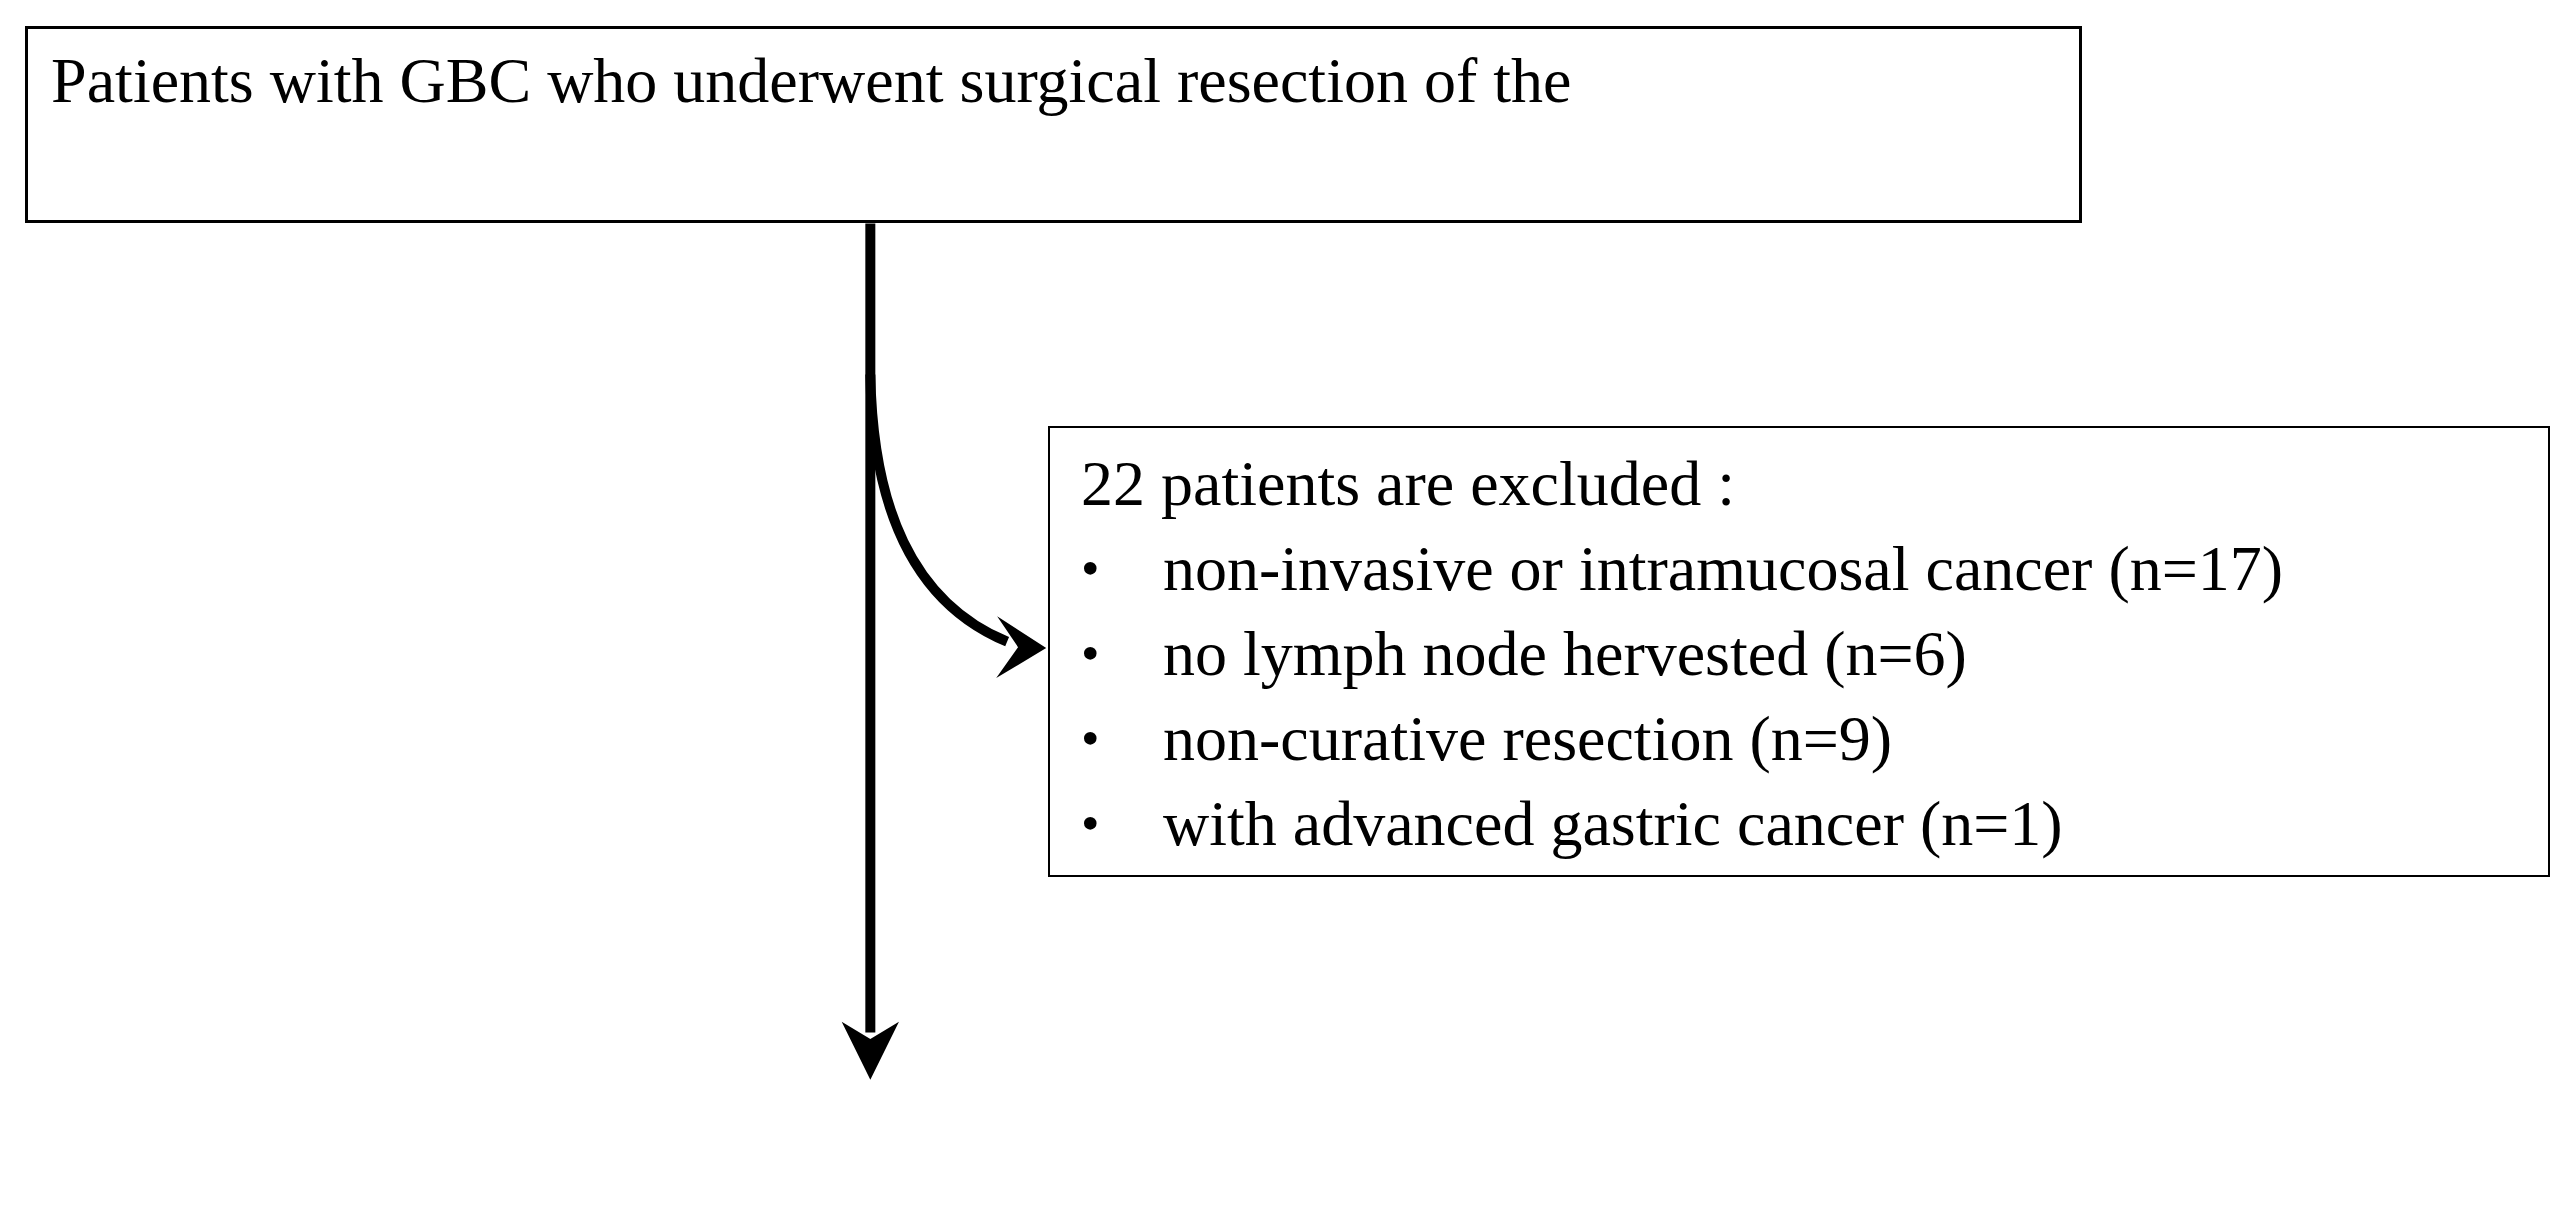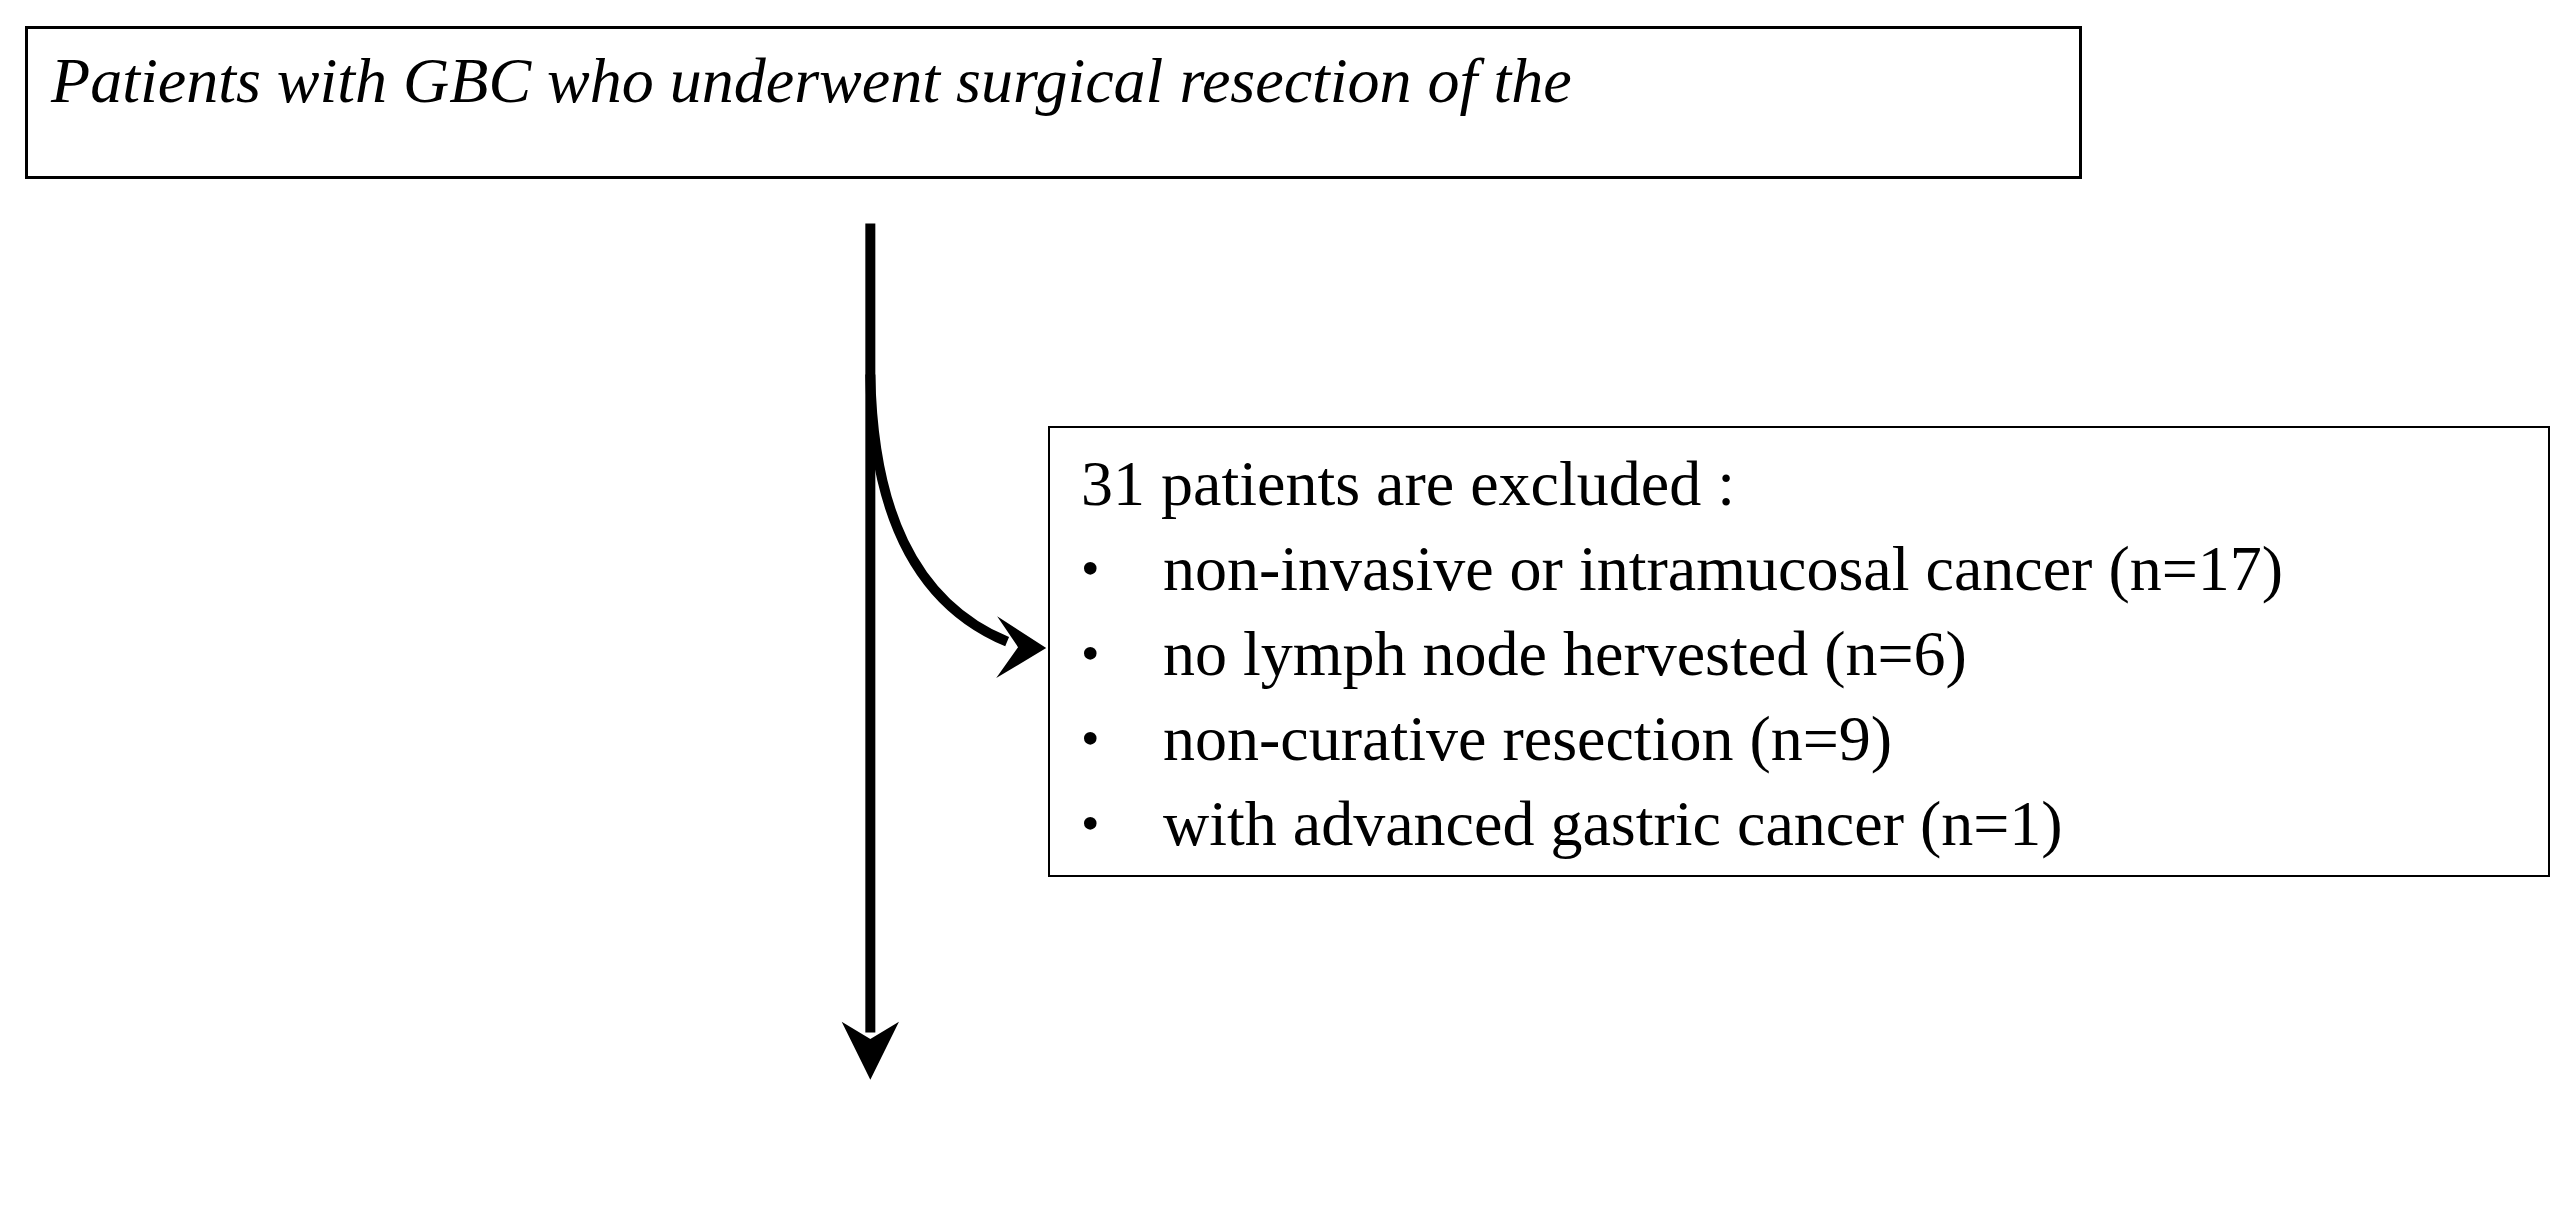--- a/index.html
+++ b/index.html
@@ -29,24 +29,23 @@
     box-sizing: border-box;
     background: #ffffff;
     border: 3.6px solid #000000;
     font-size: 64px;
     white-space: nowrap;
   }
   .box-top {
     left: 24.5px;
     top: 26px;
     width: 2057px;
-    height: 153px;
+    height: 197px;
     padding: 8.2px 14.5px 0 23.6px;
     line-height: 87px;
-    font-style: italic;
   }
   .box-excluded {
     left: 1048px;
     top: 426px;
     width: 1502px;
     height: 451px;
     border-width: 2.7px;
     padding: 12.7px 9px 0 31px;
     line-height: 85px;
   }
@@ -89,21 +88,21 @@
       <path d="M 957.5 412 C 960 555, 1002 662, 1108 706" fill="none" stroke="#000000" stroke-width="11"></path>
       <path d="M 1151 713 L 1097 678 L 1120 712 L 1096 746 Z" fill="#000000" stroke="none"></path>
     </g>
   </svg>
 
   <div class="box box-top">
     <div class="line">Patients with GBC who underwent surgical resection of the</div>
   </div>
 
   <div class="box box-excluded">
-    <div class="excl-title">31 patients are excluded :</div>
+    <div class="excl-title">22 patients are excluded :</div>
 
     <div class="bullet-row">
       <span class="bullet">•</span>
       <span class="bullet-text">non-invasive or intramucosal cancer (n=17)</span>
     </div>
 
     <div class="bullet-row">
       <span class="bullet">•</span>
       <span class="bullet-text">no lymph node hervested (n=6)</span>
     </div>

